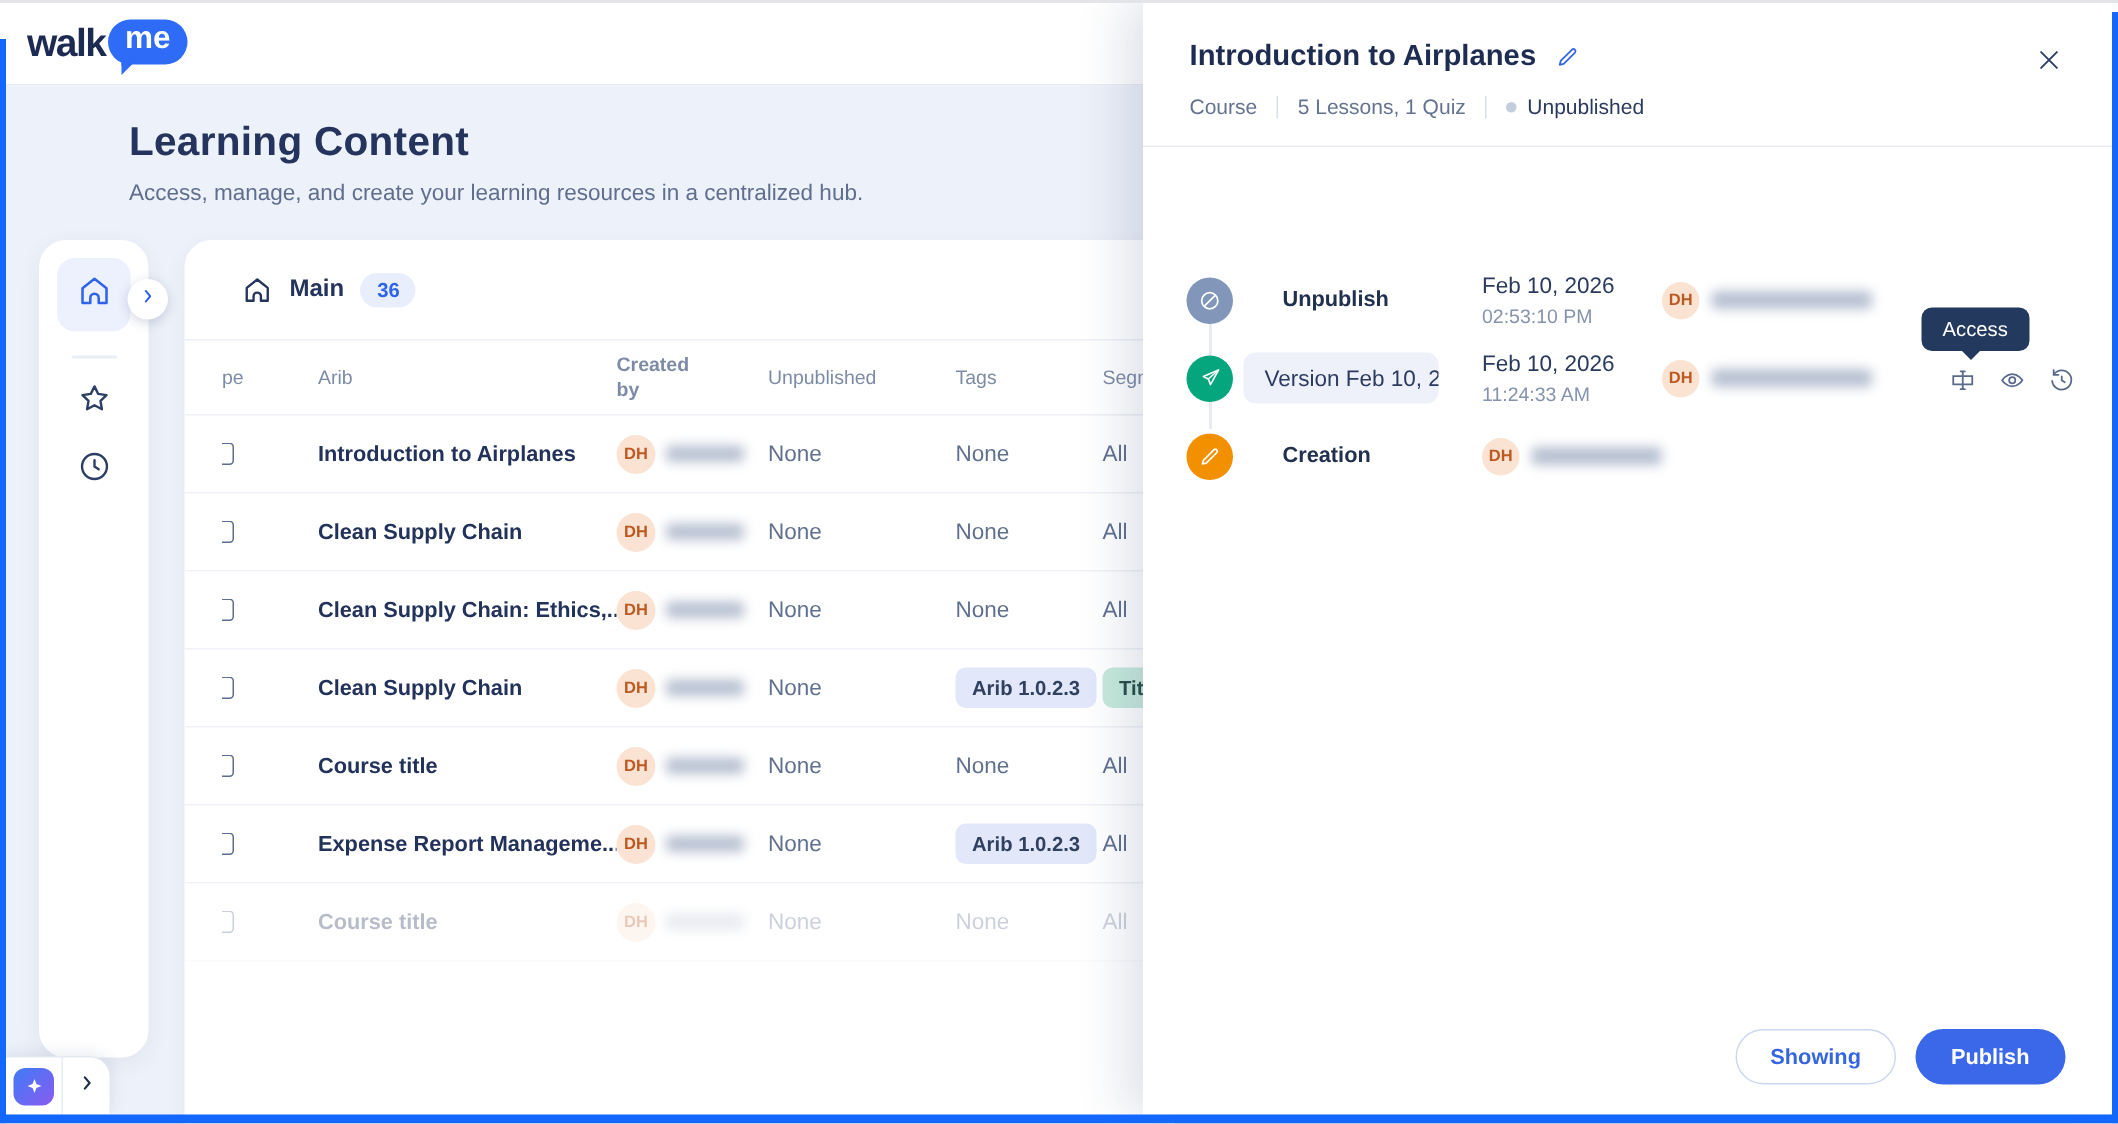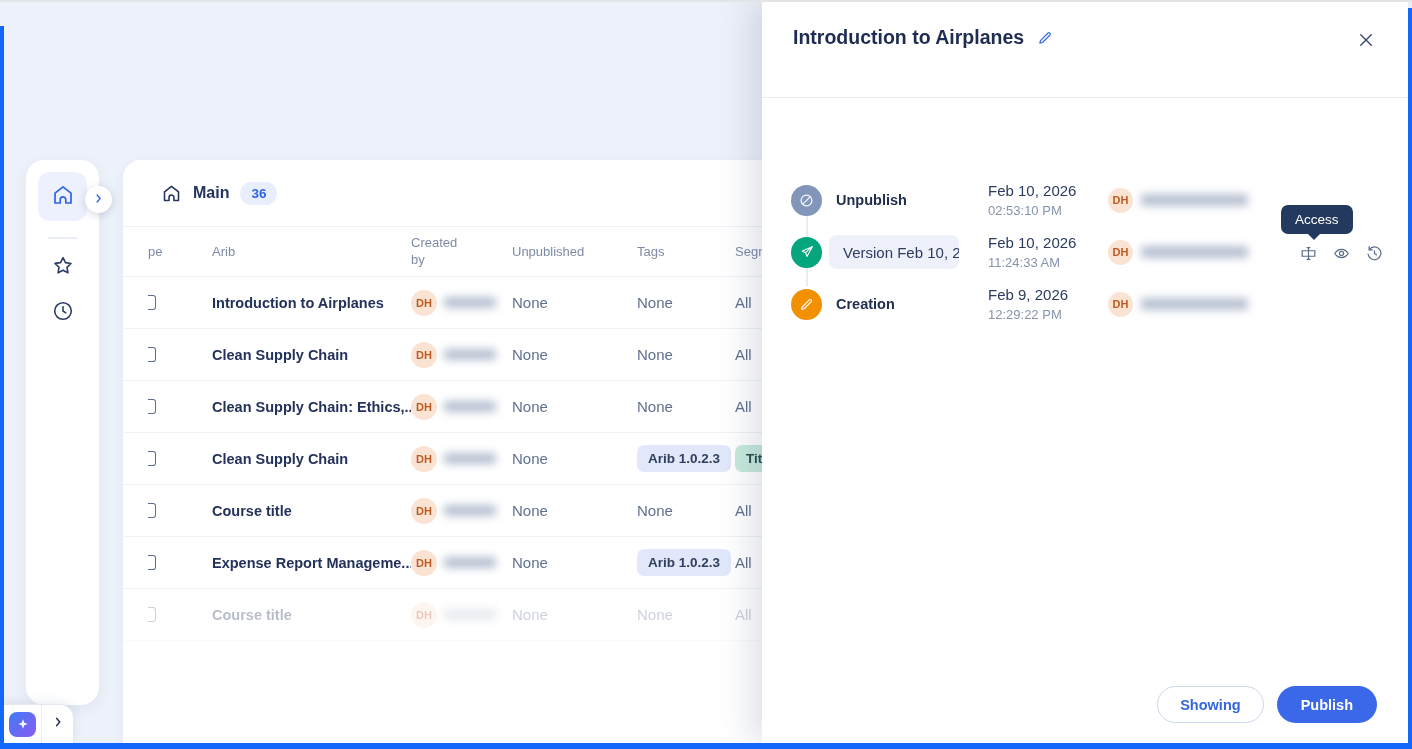--- a/index.html
+++ b/index.html
@@ -47,21 +47,21 @@
     border-radius:18px; box-shadow:0 4px 14px rgba(50,70,120,.05); overflow:hidden; z-index:2;}
   .card-head{ height:67px; display:flex; align-items:center; padding-left:38px; gap:11px;
     border-bottom:1px solid #edf0f6;}
   .card-head .home-sm{ width:21px; height:21px; color:#24345c;}
   .folder-label{ font-size:16px; font-weight:700; color:#24345c;}
   .count-badge{ background:#e9eefc; color:#2e63ea; font-size:13.5px; font-weight:700;
     padding:4px 11px; border-radius:13px;}
   .grid-cols{ display:grid; grid-template-columns:64px 199px 101px 125px 98px 1fr;
     padding-left:25px; align-items:center;}
   .col-head{ height:50px; color:#7e8ba6; font-size:13px; border-bottom:1px solid #edf0f6;}
-  .col-head .wrapcol{ max-width:54px; line-height:1.3;}
+  .col-head .wrapcol{ max-width:54px; line-height:1.3;font-weight:bold;}
   .trow{ height:52px; border-bottom:1px solid #f0f2f7;}
   .trow.faded{ opacity:.32;}
   .type-frag{ width:8px; height:15px; border:1.6px solid #5d6d8d; border-left:none;
     border-radius:0 3px 3px 0;}
   .row-name{ font-weight:700; color:#22325a; font-size:14.5px; white-space:nowrap; overflow:hidden;}
   .created-cell{ display:flex; align-items:center; gap:7px;}
   .avatar{ width:26px; height:26px; min-width:26px; border-radius:50%; background:#fbe3d3; color:#bc5a22;
     font-size:11px; font-weight:700; display:flex; align-items:center; justify-content:center;}
   .blur-bar{ width:52px; height:11px; background:#9fabc2; border-radius:3px; filter:blur(4px); opacity:.75;}
   .muted{ color:#60708f; font-size:15px;}
@@ -112,21 +112,21 @@
     background:#2e63ea; border-radius:2px;}
 
   .timeline-line{ position:absolute; left:44px; top:214px; width:2px; height:72px; background:#e7ebf2;}
   .hrow{ position:absolute; left:29px; right:20px; height:44px; display:grid;
     grid-template-columns:31px 166px 120px auto; align-items:center;}
   .hicon{ width:31px; height:31px; border-radius:50%; display:flex; align-items:center;
     justify-content:center; color:#fff; position:relative; z-index:2;}
   .hicon.slate{ background:#8296ba;}
   .hicon.green{ background:#05a57d;}
   .hicon.orange{ background:#f39000;}
-  .hlabel{ font-weight:700; font-size:14.5px; color:#22304f; padding-left:14px; white-space:nowrap;}
+  .hlabel{ font-weight:700; font-size:14.5px; color:#22304f; padding-left:33px; white-space:nowrap;}
   .hlabel-box{ margin-left:7px; width:130px; height:34px; background:#eef0fa; border-radius:8px;
     display:flex; align-items:center; padding-left:14px; overflow:hidden; white-space:nowrap;
     font-size:15px; color:#2c3c60; cursor:text;}
   .hdate-date{ font-size:15px; color:#2b3b5e;}
   .hdate-time{ font-size:13px; color:#8593ac; margin-top:4px;}
   .hby{ display:flex; align-items:center; gap:8px;}
   .hby .avatar{ width:25px; height:25px; min-width:25px;}
   .hby .blur-bar{ width:107px; height:12px;}
 
   .hover-icons{ position:absolute; left:537px; top:244px; display:flex; gap:14px; color:#5a6a89;}
@@ -141,21 +141,31 @@
     display:flex; align-items:center; justify-content:center; cursor:pointer;
     font-family:"Liberation Sans", sans-serif;}
   .btn-outline{ padding:0 22px; border:1px solid #ccd8f0; color:#3566e0; background:#fff;}
   .btn-primary{ padding:0 24px; border:none; background:#3b68e9; color:#fff;}
 </style>
 </head>
 <body>
 
 <div class="screen">
 
-
+  <div class="topbar">
+    <div class="logo">
+      <span class="logo-walk">walk</span>
+      <span class="logo-me">me</span>
+    </div>
+  </div>
+
+  <div class="page-head">
+    <div class="page-title">Learning Content</div>
+    <div class="page-sub">Access, manage, and create your learning resources in a centralized hub.</div>
+  </div>
 
   <div class="side-card">
     <div class="side-home">
       <span>
         <svg width="24" height="24" viewBox="0 0 24 24" fill="none" stroke="currentColor" stroke-width="1.7" stroke-linecap="round" stroke-linejoin="round">
             <path d="M4 10.2 12 3.8l8 6.4V20h-5.2v-3.4a2.8 2.8 0 0 0-5.6 0V20H4Z"></path>
           </svg>
       </span>
     </div>
     <div class="side-expand">
@@ -310,20 +320,30 @@
           <svg width="17" height="17" viewBox="0 0 24 24" fill="none" stroke="currentColor" stroke-width="1.7" stroke-linejoin="round">
               <path d="M4 20l.9-3.6L15.6 5.7a2 2 0 0 1 2.8 2.8L7.7 19.1 4 20Z"></path>
             </svg>
         </span>
       </div>
       <span class="close-btn">
         <svg width="18" height="18" viewBox="0 0 24 24" fill="none" stroke="currentColor" stroke-width="1.7" stroke-linecap="round">
             <path d="M5 5l14 14M19 5 5 19"></path>
           </svg>
       </span>
+      <div class="meta-row">
+        <span>Course</span>
+        <span class="vsep"></span>
+        <span>5 Lessons, 1 Quiz</span>
+        <span class="vsep"></span>
+        <span class="status-wrap">
+          <span class="status-dot"></span>
+          <span class="status-text">Unpublished</span>
+        </span>
+      </div>
     </div>
 
 
     <div class="timeline-line"></div>
 
     <div class="hrow" style="top:178px;">
       <span class="hicon slate">
         <svg width="17" height="17" viewBox="0 0 24 24" fill="none" stroke="currentColor" stroke-width="1.6">
             <circle cx="12" cy="12" r="7.6"></circle>
             <path d="M6.9 17.1 17.1 6.9"></path>
@@ -358,24 +378,20 @@
       </span>
     </div>
 
     <div class="hrow" style="top:282px;">
       <span class="hicon orange">
         <svg width="16" height="16" viewBox="0 0 24 24" fill="none" stroke="currentColor" stroke-width="1.7" stroke-linejoin="round">
             <path d="M4 20l.9-3.6L15.6 5.7a2 2 0 0 1 2.8 2.8L7.7 19.1 4 20Z"></path>
           </svg>
       </span>
       <span class="hlabel">Creation</span>
-      <span>
-        <div class="hdate-date">Feb 9, 2026</div>
-        <div class="hdate-time">12:29:22 PM</div>
-      </span>
       <span class="hby">
         <span class="avatar">DH</span>
         <span class="blur-bar"></span>
       </span>
     </div>
 
     <div class="hover-icons">
       <svg viewBox="0 0 24 24" fill="none" stroke="currentColor" stroke-width="1.5" stroke-linecap="round">
           <path d="M10.2 4.5h3.6M12 4.5v15M10.2 19.5h3.6M4 8.5h16v7H4z"></path>
         </svg>

